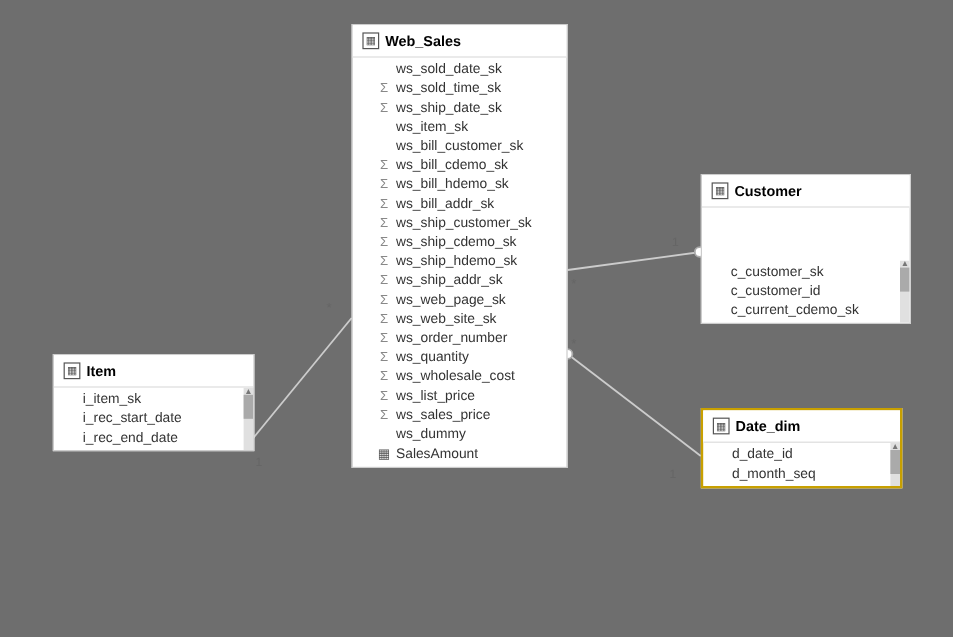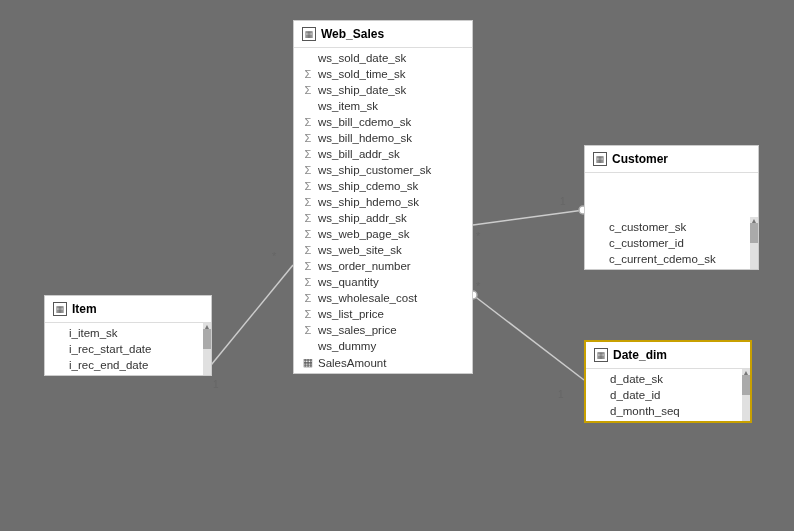--- a/index.html
+++ b/index.html
@@ -104,25 +104,26 @@
   <circle cx="473" cy="295" r="4" fill="white" stroke="#aaa" stroke-width="1.5"></circle>
   <text x="476" y="290" font-size="11" fill="#666">*</text>
   <text x="558" y="398" font-size="10" fill="#666">1</text>
 </svg>
 
 <div class="table-card" style="left:293px; top:20px; width:180px;">
   <div class="table-header">
     <span class="table-icon">▦</span>
     <span>Web_Sales</span>
   </div>
-  <div class="table-body" style="max-height:420px;">
+  <div class="table-body" style="max-height:420px;padding-left:12px;">
     <div class="field-row"><span class="sigma"></span>ws_sold_date_sk</div>
     <div class="field-row"><span class="sigma">Σ</span>ws_sold_time_sk</div>
     <div class="field-row"><span class="sigma">Σ</span>ws_ship_date_sk</div>
     <div class="field-row"><span class="sigma"></span>ws_item_sk</div>
+    <div class="field-row"><span class="sigma"></span>ws_bill_customer_sk</div>
     <div class="field-row"><span class="sigma">Σ</span>ws_bill_cdemo_sk</div>
     <div class="field-row"><span class="sigma">Σ</span>ws_bill_hdemo_sk</div>
     <div class="field-row"><span class="sigma">Σ</span>ws_bill_addr_sk</div>
     <div class="field-row"><span class="sigma">Σ</span>ws_ship_customer_sk</div>
     <div class="field-row"><span class="sigma">Σ</span>ws_ship_cdemo_sk</div>
     <div class="field-row"><span class="sigma">Σ</span>ws_ship_hdemo_sk</div>
     <div class="field-row"><span class="sigma">Σ</span>ws_ship_addr_sk</div>
     <div class="field-row"><span class="sigma">Σ</span>ws_web_page_sk</div>
     <div class="field-row"><span class="sigma">Σ</span>ws_web_site_sk</div>
     <div class="field-row"><span class="sigma">Σ</span>ws_order_number</div>
@@ -168,21 +169,20 @@
     </div>
   </div>
 </div>
 
 <div class="table-card selected" style="left:584px; top:340px; width:168px;">
   <div class="table-header">
     <span class="table-icon">▦</span>
     <span>Date_dim</span>
   </div>
   <div class="table-body" style="position:relative;">
-    <div class="field-row"><span class="sigma"></span>d_date_sk</div>
     <div class="field-row"><span class="sigma"></span>d_date_id</div>
     <div class="field-row"><span class="sigma"></span>d_month_seq</div>
 
     <div style="position:absolute;right:0;top:0;bottom:0;width:8px;background:#e0e0e0;">
       <div style="position:absolute;top:0;right:0;width:8px;height:4px;font-size:7px;text-align:center;color:#777;">▲</div>
       <div style="position:absolute;top:6px;right:0;width:8px;height:20px;background:#aaa;"></div>
     </div>
   </div>
 </div>
 

